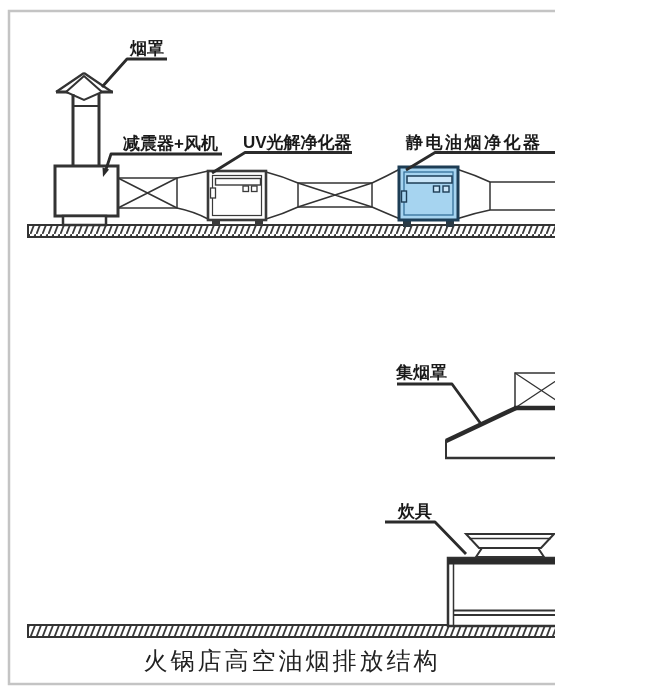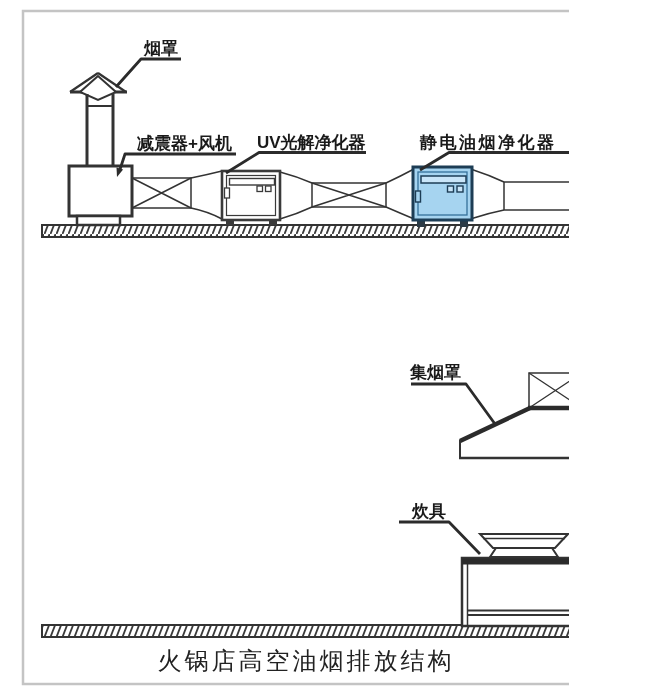--- a/index.html
+++ b/index.html
@@ -1,17 +1,17 @@
 <!DOCTYPE html>
 <html><head>
 <meta charset="utf-8">
 <style>
   html,body{margin:0;padding:0;background:#ffffff;}
   .stage{position:relative;width:555px;height:695px;background:#ffffff;overflow:hidden;
-         font-family:"Liberation Sans", sans-serif;margin-left:14px;}
+         font-family:"Liberation Sans", sans-serif;}
   svg text{font-family:"Liberation Sans","DejaVu Sans",sans-serif;fill:#1a1a1a;}
   .lbl{font-size:17px;font-weight:600;}
   .cap{font-size:24px;letter-spacing:3px;fill:#222;}
 </style>
 </head>
 <body>
 
 <div class="stage">
 <svg width="665" height="695" viewBox="0 0 665 695">
   <defs>

